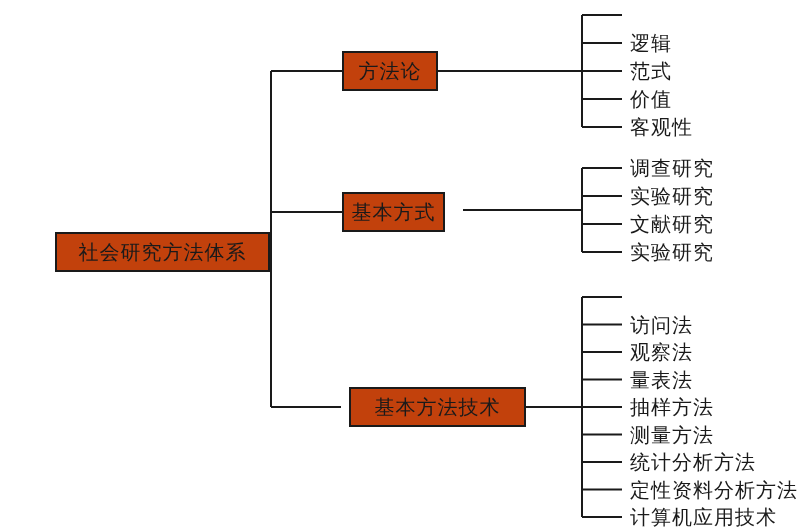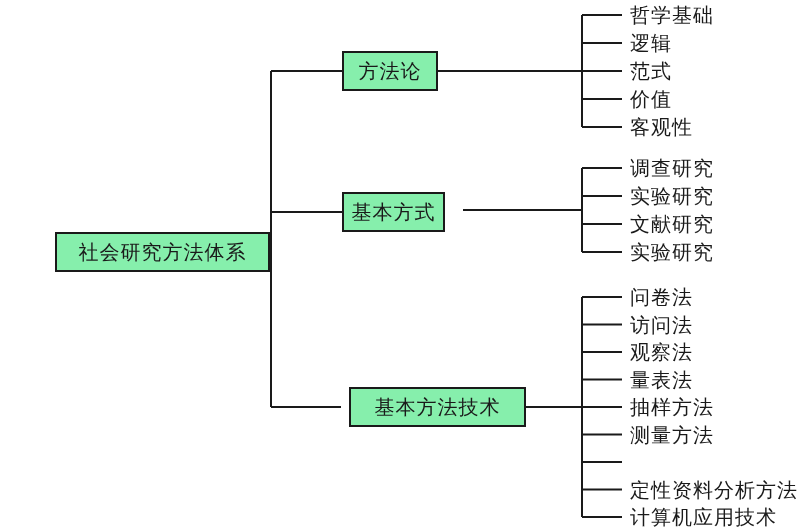--- a/index.html
+++ b/index.html
@@ -20,21 +20,21 @@
     position: absolute;
     left: 0;
     top: 0;
     width: 800px;
     height: 530px;
   }
   .node {
     position: absolute;
     box-sizing: border-box;
     border: 2px solid #1a1a1a;
-    background: #86efac;
+    background: #c2410c;
     display: flex;
     align-items: center;
     justify-content: center;
     font-size: 20px;
     letter-spacing: 1px;
     white-space: nowrap;
   }
   .node-root   { left: 10px;  top: 232px; width: 215px; height: 40px; margin-left: 45px; }
   .node-b1     { left: 342px; top: 51px;  width: 96px;  height: 40px; }
   .node-b2     { left: 342px; top: 192px; width: 103px; height: 40px; }
@@ -103,33 +103,32 @@
   <div class="node node-b1">
     <span>方法论</span>
   </div>
   <div class="node node-b2">
     <span>基本方式</span>
   </div>
   <div class="node node-b3">
     <span>基本方法技术</span>
   </div>
 
-  <div class="leaf" style="top:1px">哲学基础</div>
   <div class="leaf" style="top:29px">逻辑</div>
   <div class="leaf" style="top:57px">范式</div>
   <div class="leaf" style="top:85px">价值</div>
   <div class="leaf" style="top:113px">客观性</div>
 
   <div class="leaf" style="top:154px">调查研究</div>
   <div class="leaf" style="top:182px">实验研究</div>
   <div class="leaf" style="top:210px">文献研究</div>
   <div class="leaf" style="top:238px">实验研究</div>
 
-  <div class="leaf" style="top:283px">问卷法</div>
   <div class="leaf" style="top:311px">访问法</div>
   <div class="leaf" style="top:338px">观察法</div>
   <div class="leaf" style="top:366px">量表法</div>
   <div class="leaf" style="top:393px">抽样方法</div>
   <div class="leaf" style="top:421px">测量方法</div>
+  <div class="leaf" style="top:448px">统计分析方法</div>
   <div class="leaf" style="top:476px">定性资料分析方法</div>
   <div class="leaf" style="top:503px">计算机应用技术</div>
 
 </div>
 
 </body></html>

